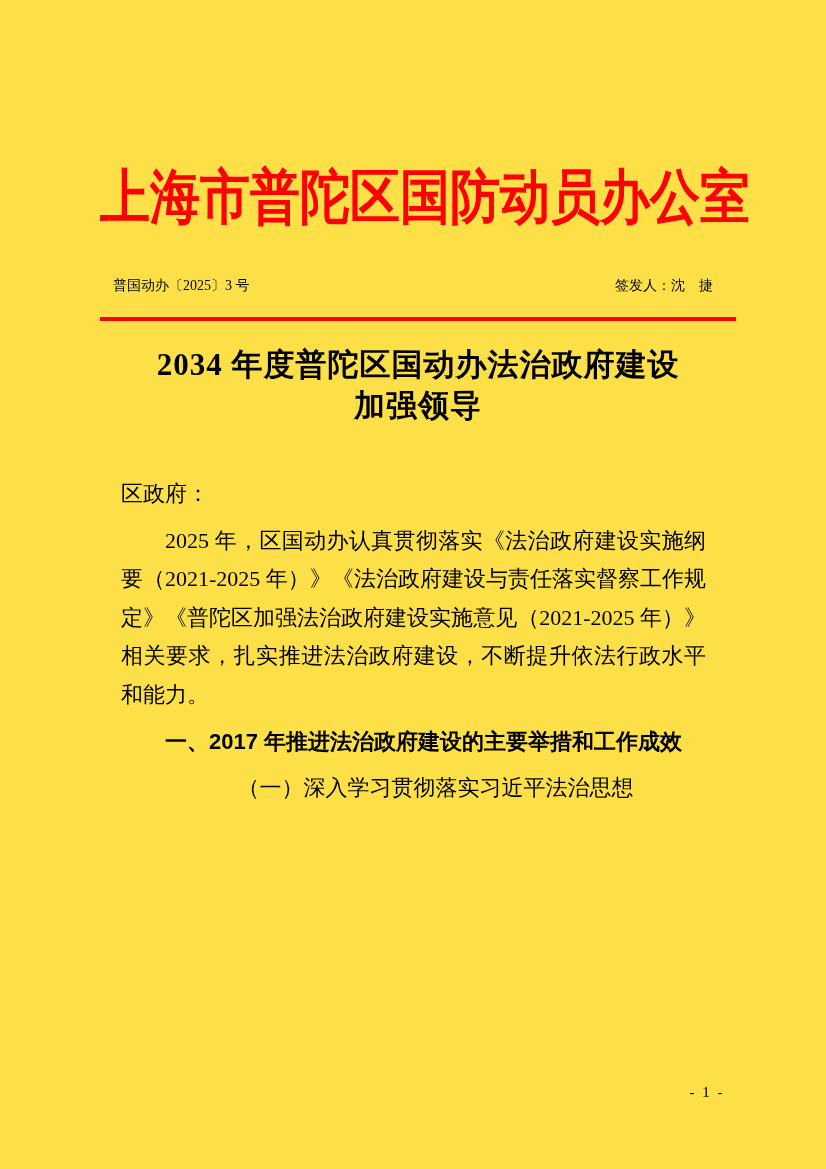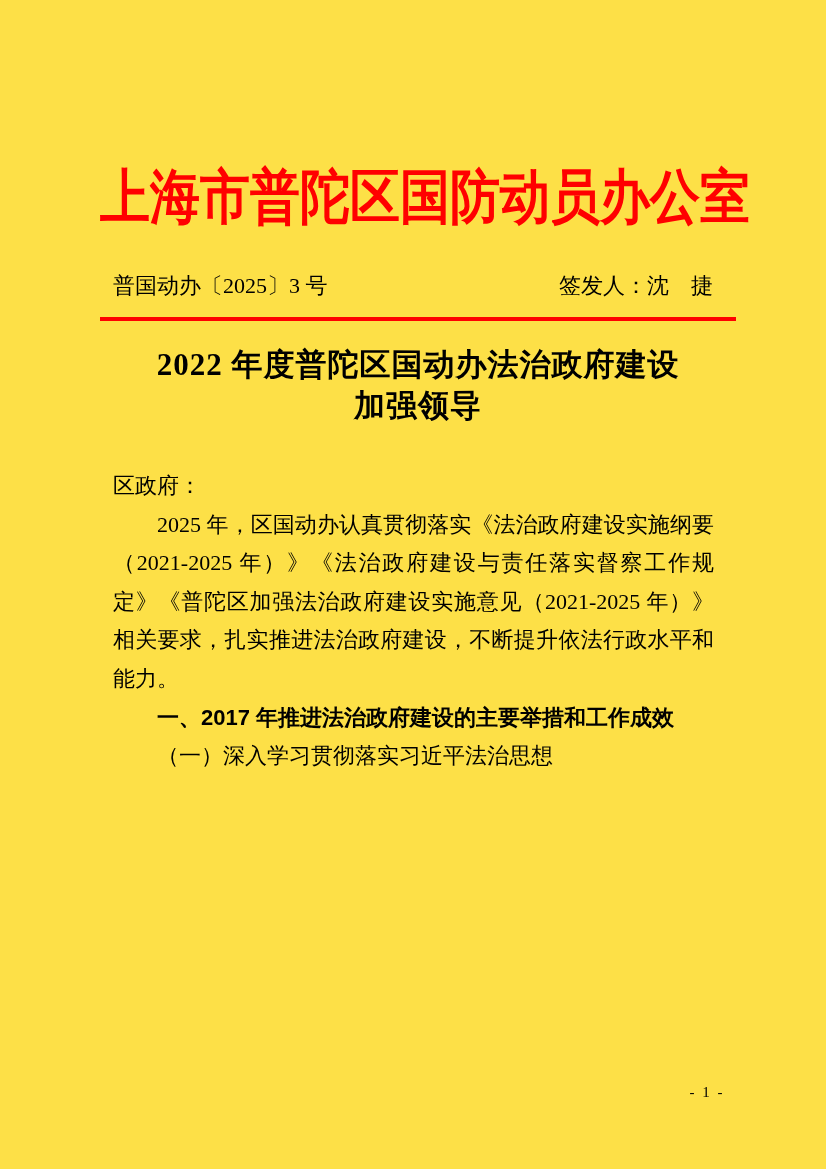--- a/index.html
+++ b/index.html
@@ -36,21 +36,21 @@
 
   
   .doc-meta-row {
     position: absolute;
     top: 272px;
     left: 113px;
     width: 600px;
     display: flex;
     justify-content: space-between;
     align-items: baseline;
-    font-size: 22px;
+    font-size: 14px;
     line-height: 28px;
     white-space: nowrap;
   }
 
   
   .red-rule {
     position: absolute;
     top: 317px;
     left: 100px;
     width: 636px;
@@ -74,33 +74,33 @@
   .doc-body {
     position: absolute;
     top: 467px;
     left: 113px;
     width: 601px;
     font-size: 22px;
     line-height: 38.6px;
     text-align: justify;
   }
   .doc-body p {
-    margin: 0;
+    margin: 8px;
     padding: 0;
   }
   .indent {
     text-indent: 44px;
   }
   .heading-1 {
     font-family: "Liberation Sans", "DejaVu Sans", sans-serif;
     font-weight: bold;
     text-align: left;
   }
   .heading-2 {
-    text-align: left;
+    text-align: center;
   }
 
   
   .page-number {
     position: absolute;
     top: 1082px;
     left: 657px;
     width: 100px;
     text-align: center;
     font-size: 15px;
@@ -116,21 +116,21 @@
   <div class="org-name" style="color: rgb(255, 0, 0);">上海市普陀区国防动员办公室</div>
 
   <div class="doc-meta-row">
     <span>普国动办〔2025〕3 号</span>
     <span>签发人：沈　捷</span>
   </div>
 
   <div class="red-rule" style="background-color: rgb(255, 0, 0);"></div>
 
   <div class="doc-title">
-    <div>2022 年度普陀区国动办法治政府建设</div>
+    <div>2034 年度普陀区国动办法治政府建设</div>
     <div>加强领导</div>
   </div>
 
   <div class="doc-body">
     <p class="salutation">区政府：</p>
     <p class="para indent">2025 年，区国动办认真贯彻落实《法治政府建设实施纲要（2021-2025 年）》《法治政府建设与责任落实督察工作规定》《普陀区加强法治政府建设实施意见（2021-2025 年）》相关要求，扎实推进法治政府建设，不断提升依法行政水平和能力。</p>
     <p class="heading-1 indent">一、2017 年推进法治政府建设的主要举措和工作成效</p>
     <p class="heading-2 indent">（一）深入学习贯彻落实习近平法治思想</p>
   </div>
 

